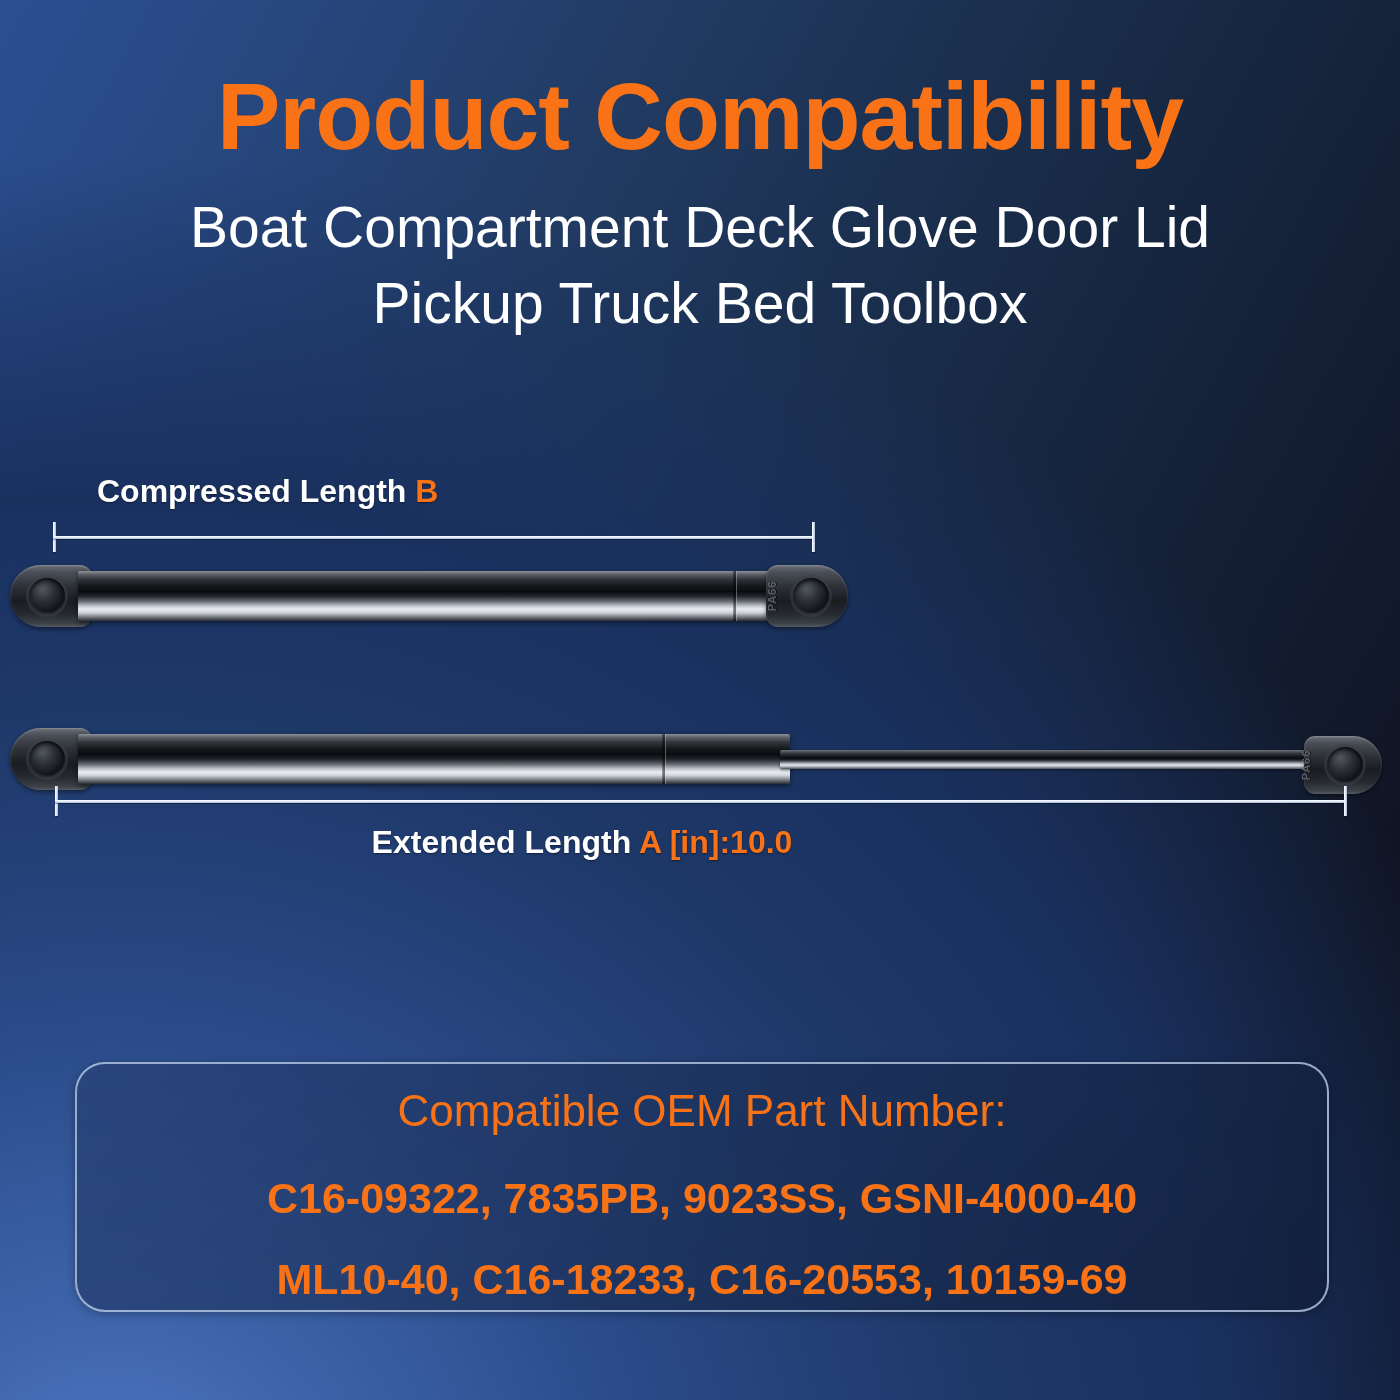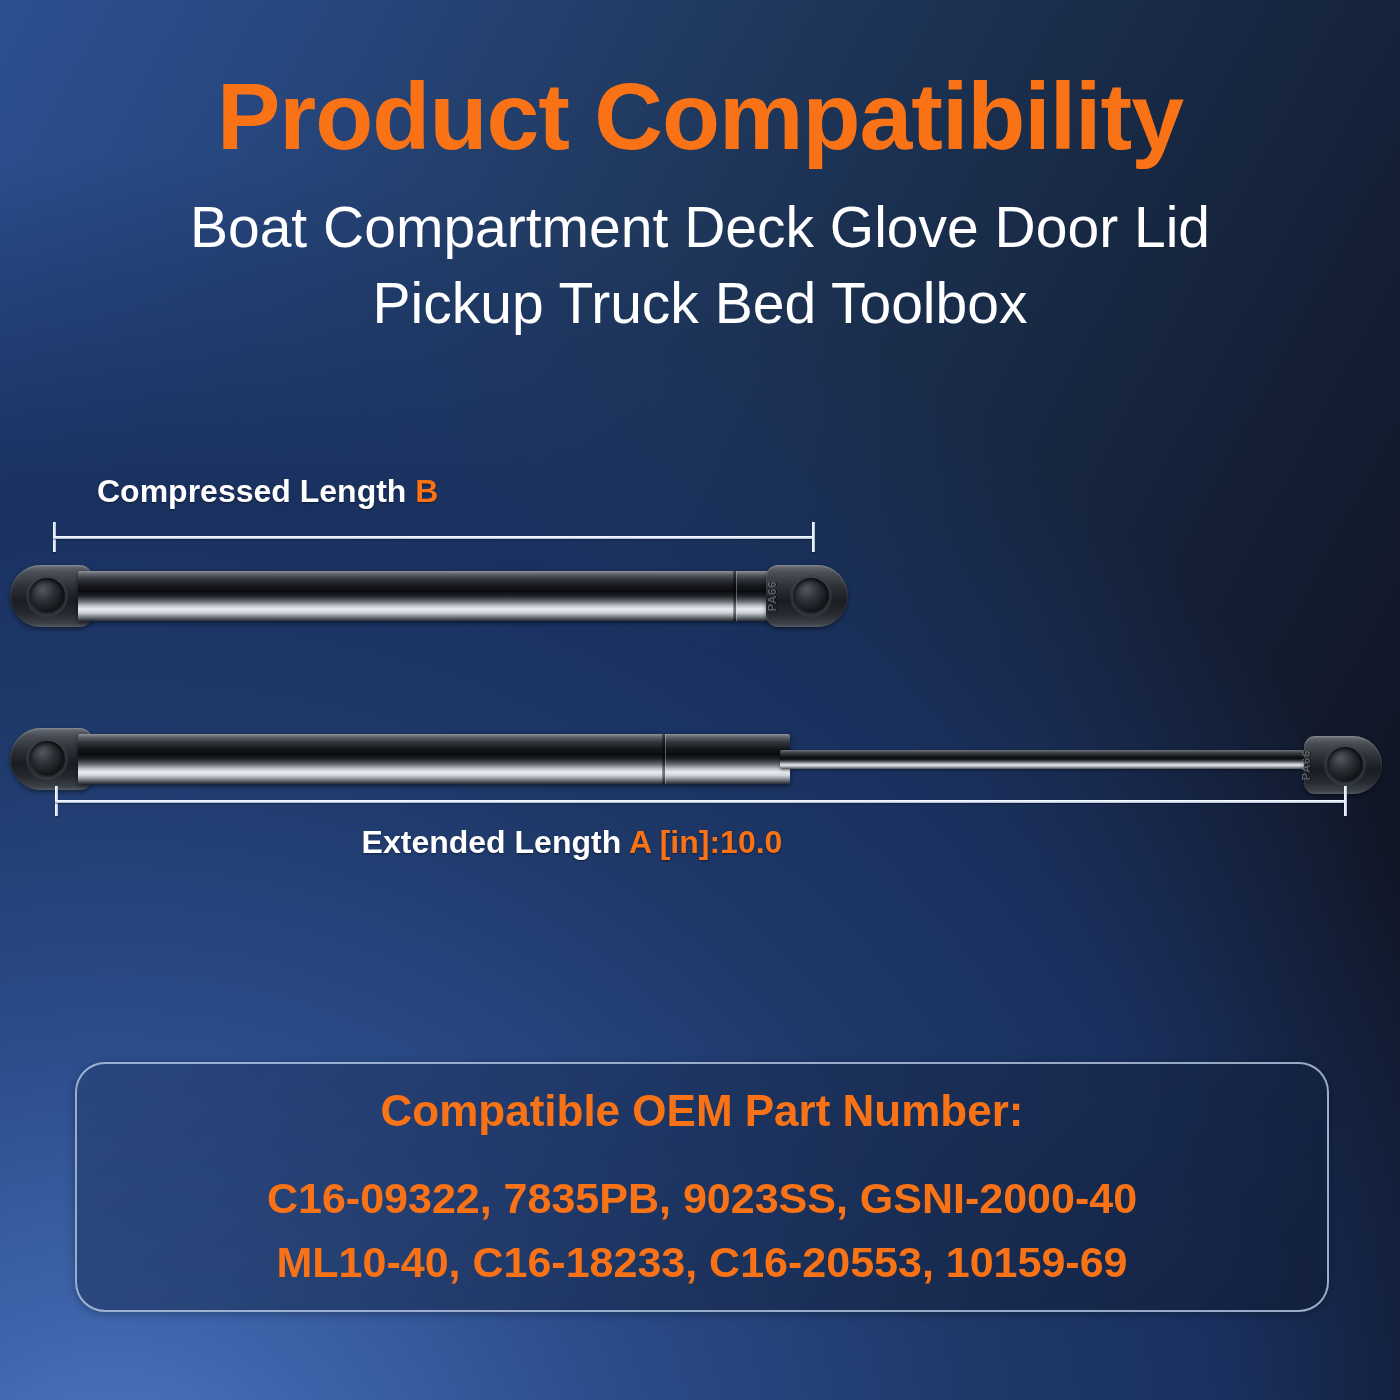--- a/index.html
+++ b/index.html
@@ -43,21 +43,21 @@
   .dim-label {
     position:absolute;
     color:#ffffff;
     font-size:32px; font-weight:bold;
     white-space:nowrap;
     text-shadow:0 1px 2px rgba(0,0,0,.45);
   }
   .dim-label .hl { color:#F97316; }
 
   #compressed-label { top:473px; left:97px; }
-  #extended-label   { top:824px; left:0; width:1144px; text-align:center; }
+  #extended-label   { top:824px; left:10px; width:1144px; text-align:center; }
 
   
   .dim-bar { position:absolute; height:30px; }
   .dim-bar .rule {
     position:absolute; left:0; right:0; top:14px; height:3px;
     background:linear-gradient(180deg,#ffffff 0%, #dbe6f5 55%, #9fb4d4 100%);
     box-shadow:0 1px 1px rgba(0,0,0,.35);
   }
   .dim-bar .tick {
     position:absolute; top:0; width:3px; height:30px;
@@ -149,31 +149,31 @@
     position:absolute;
     left:75px; top:1062px; width:1254px; height:250px;
     border:2px solid rgba(190,208,235,.78);
     border-radius:30px;
     background:linear-gradient(135deg, rgba(40,66,118,.72) 0%, rgba(27,48,88,.70) 45%, rgba(17,30,56,.74) 100%);
     box-shadow:0 2px 10px rgba(0,0,0,.28);
   }
   .oem-title {
     position:absolute; top:22px; left:0; width:100%;
     text-align:center;
-    color:#F97316; font-size:44px; font-weight:bold;
+    color:#F97316; font-size:44px; font-weight:normal;
     white-space:nowrap;
   }
   .oem-line {
     position:absolute; left:0; width:100%;
     text-align:center;
     color:#F97316; font-size:43px; font-weight:bold;
     white-space:nowrap;
   }
   #oem-line-1 { top:110px; }
-  #oem-line-2 { top:174px; }
+  #oem-line-2 { top:191px; }
 </style>
 </head>
 <body>
 
 <div id="poster">
 
   <h1 class="title">Product Compatibility</h1>
 
   <div class="subtitle">
     <div>Boat Compartment Deck Glove Door Lid</div>
@@ -220,17 +220,17 @@
   <div class="dim-bar" id="extended-bar">
     <div class="tick left"></div>
     <div class="rule"></div>
     <div class="tick right"></div>
   </div>
 
   <div class="dim-label" id="extended-label"><span>Extended Length </span><span class="hl">A [in]:10.0</span></div>
 
   <div id="oem-box">
     <div class="oem-title">Compatible OEM Part Number:</div>
-    <div class="oem-line" id="oem-line-1">C16-09322,  7835PB, 9023SS,  GSNI-2000-40</div>
+    <div class="oem-line" id="oem-line-1">C16-09322,  7835PB, 9023SS,  GSNI-4000-40</div>
     <div class="oem-line" id="oem-line-2">ML10-40, C16-18233, C16-20553, 10159-69</div>
   </div>
 
 </div>
 
 </body></html>

